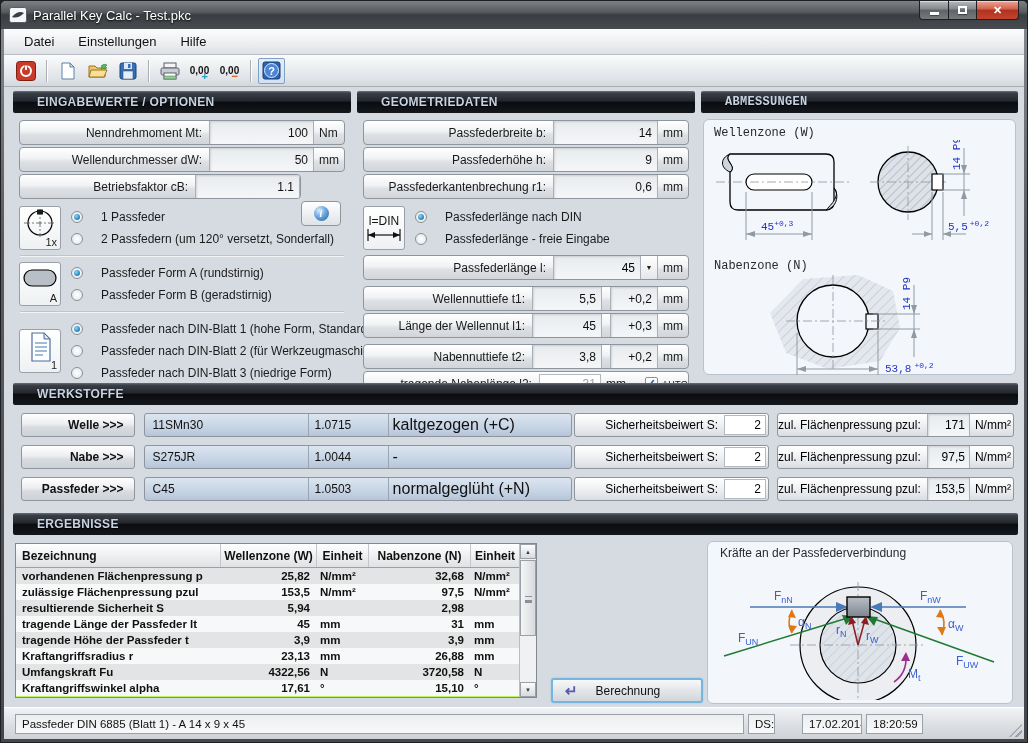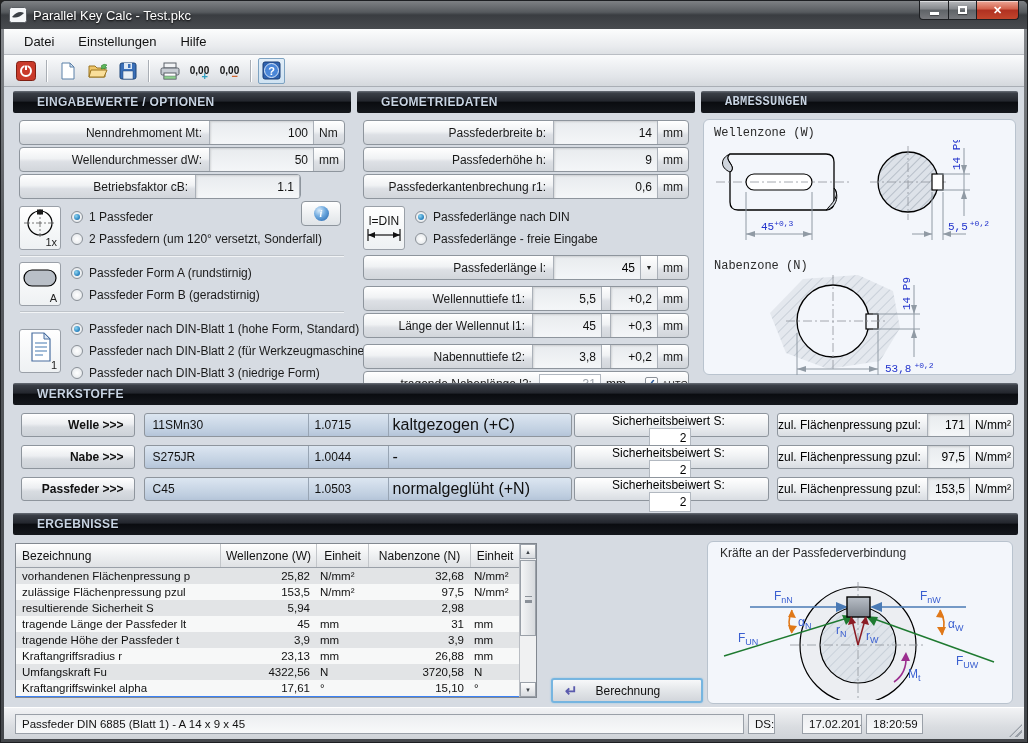--- a/index.html
+++ b/index.html
@@ -64,21 +64,21 @@
   .info-circle { width:15px; height:15px; border-radius:50%; background:radial-gradient(circle at 35% 30%,#d9ecfb,#6aa6dd 45%,#1f5fa8);
     color:#fff; font-size:10px; font-weight:bold; font-style:italic; display:flex; align-items:center; justify-content:center; font-family:"Liberation Serif",serif; }
 
   .sep { height:2px; border-top:1px solid #bfc4ca; border-bottom:1px solid #f2f4f6; margin:5px 3px; }
 
   .opt-group { display:flex; align-items:center; gap:10px; margin:4px 2px; }
   .opt-icon { width:42px; height:44px; background:linear-gradient(180deg,#fff,#eef1f3); border:1px solid #9aa0a8; border-radius:3px;
     position:relative; flex-shrink:0; }
   .opt-icon .cap { position:absolute; right:3px; bottom:1px; font-size:11px; color:#222; }
   .opt-list { flex:1; }
-  .radio-row { display:flex; align-items:center; height:22px; gap:6px; }
+  .radio-row { display:flex; align-items:center; height:22px; gap:18px; }
   .rb { width:12px; height:12px; border-radius:50%; border:1px solid #7f8historia{} }
   .rb { width:12px; height:12px; border-radius:50%; border:1px solid #8a9097; background:radial-gradient(#fff,#dfe3e7); flex-shrink:0; position:relative; }
   .rb.on::after { content:""; position:absolute; left:2px; top:2px; width:6px; height:6px; border-radius:50%;
     background:radial-gradient(circle at 35% 35%,#8ed6f2,#1e78b8 75%); }
   .rlabel { font-size:12px; color:#1a1a1a; white-space:nowrap; }
 
   
   .combo { width:105px; align-self:stretch; display:flex; align-items:stretch; border-left:1px solid #aab0b8; border-right:1px solid #aab0b8; }
   .combo-val { flex:1; display:flex; align-items:center; justify-content:flex-end; padding-right:5px; font-size:12px;
     background:linear-gradient(180deg,#e8ebee,#f4f6f8); box-shadow:inset 1px 1px 2px rgba(0,0,0,.12); }
@@ -103,32 +103,32 @@
   
   .wrow { position:absolute; left:8px; right:4px; height:24px; display:flex; align-items:center; }
   .wbtn { width:114px; height:24px; border:1px solid #8e959d; border-radius:3px; font-size:12px; font-weight:bold; color:#111;
     background:linear-gradient(180deg,#fff,#eceef1 45%,#d8dce1 60%,#cdd2d8); text-align:right; padding-right:10px; box-shadow:inset 0 1px 0 #fff; }
   .wmat { margin-left:9px; width:430px; height:24px; border:1px solid #8e959d; border-radius:3px; display:flex; align-items:center;
     background:linear-gradient(180deg,#dce6f1,#becddf 80%,#b4c4d8); overflow:hidden; }
   .wm-name { width:163px; padding-left:8px; font-size:12px; color:#111; }
   .wm-num { width:80px; padding-left:6px; font-size:12px; color:#111; border-left:1px solid #98a5b4; align-self:stretch; display:flex; align-items:center; }
   .wm-treat { flex:1; padding-left:4px; font-size:16px; color:#111; border-left:1px solid #98a5b4; align-self:stretch; display:flex; align-items:center; }
   .wsafe { margin-left:2px; width:196px; height:24px; border:1px solid #8e959d; border-radius:3px; display:flex; align-items:center;
-    background:linear-gradient(180deg,#fff,#f0f2f4 45%,#d9dde2); box-shadow:inset 0 1px 0 #fff;flex-direction:column; }
+    background:linear-gradient(180deg,#fff,#f0f2f4 45%,#d9dde2); box-shadow:inset 0 1px 0 #fff; }
   .ws-label { flex:1; text-align:right; font-size:12px; padding-right:6px; white-space:nowrap; }
   .ws-input { width:42px; height:20px; margin-right:2px; background:#fff; border:1px solid #b2b8c0; font-size:12px; text-align:right; padding-right:4px; line-height:19px; }
   .wpress { margin-left:8px; width:238px; height:24px; border:1px solid #8e959d; border-radius:3px; display:flex; align-items:center;
     background:linear-gradient(180deg,#fff,#f0f2f4 45%,#d9dde2); box-shadow:inset 0 1px 0 #fff; overflow:hidden; }
   .wp-label { flex:1; text-align:right; font-size:12px; padding-right:6px; white-space:nowrap; }
   .wp-val { width:46px; align-self:stretch; display:flex; align-items:center; justify-content:flex-end; padding-right:4px; font-size:12px;
     background:linear-gradient(180deg,#e8ebee,#f4f6f8); border-left:1px solid #aab0b8; border-right:1px solid #aab0b8; box-shadow:inset 1px 1px 2px rgba(0,0,0,.12); }
   .wp-unit { width:46px; font-size:12px; padding-left:5px; }
 
   
-  .rtable { position:absolute; left:2px; top:30px; width:522px; height:155px; border:1px solid #828890; background:#3b82f6; }
+  .rtable { position:absolute; left:2px; top:30px; width:522px; height:155px; border:1px solid #828890; background:#bef264;font-weight:bold; }
   .thead { display:flex; height:24px; background:linear-gradient(180deg,#fff,#ebedef 60%,#dfe1e4); border-bottom:1px solid #9aa0a8; align-items:center; }
   .thead span { font-size:12px; color:#111; white-space:nowrap; overflow:hidden; }
   .trow { display:flex; height:16px; align-items:center; }
   .trow.odd { background:#e2e4e6; }
   .trow.even { background:#f7f8f8; }
   .trow span { font-size:11.5px; color:#111; white-space:nowrap; overflow:hidden; }
   .c-name { width:204px; padding-left:6px; text-align:left; }
   .c-wv { width:96px; text-align:right; padding-right:6px; }
   .c-wu { width:52px; text-align:left; padding-left:4px; }
   .c-nv { width:102px; text-align:right; padding-right:6px; }

